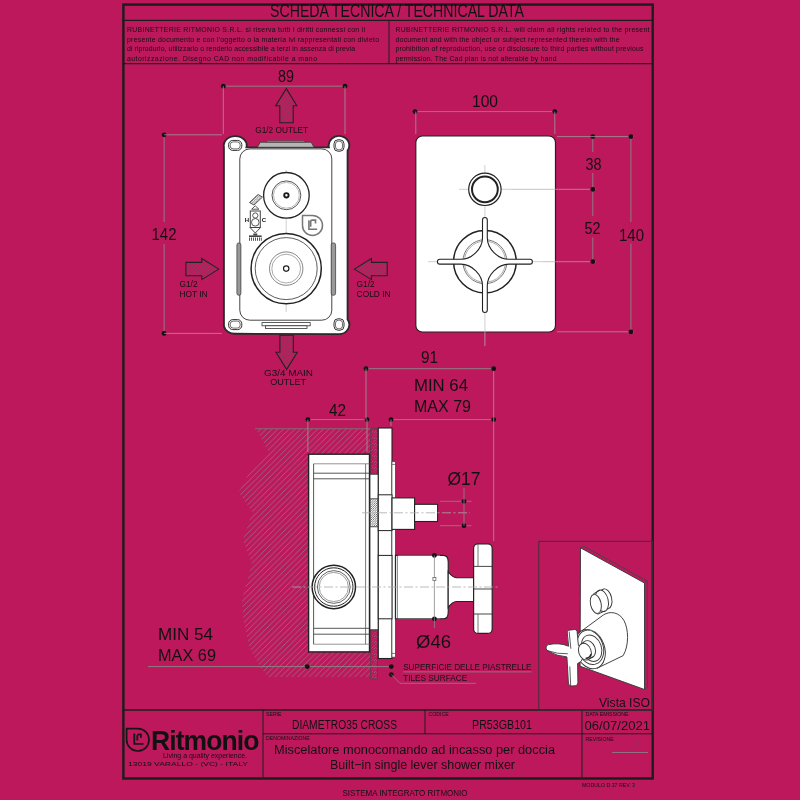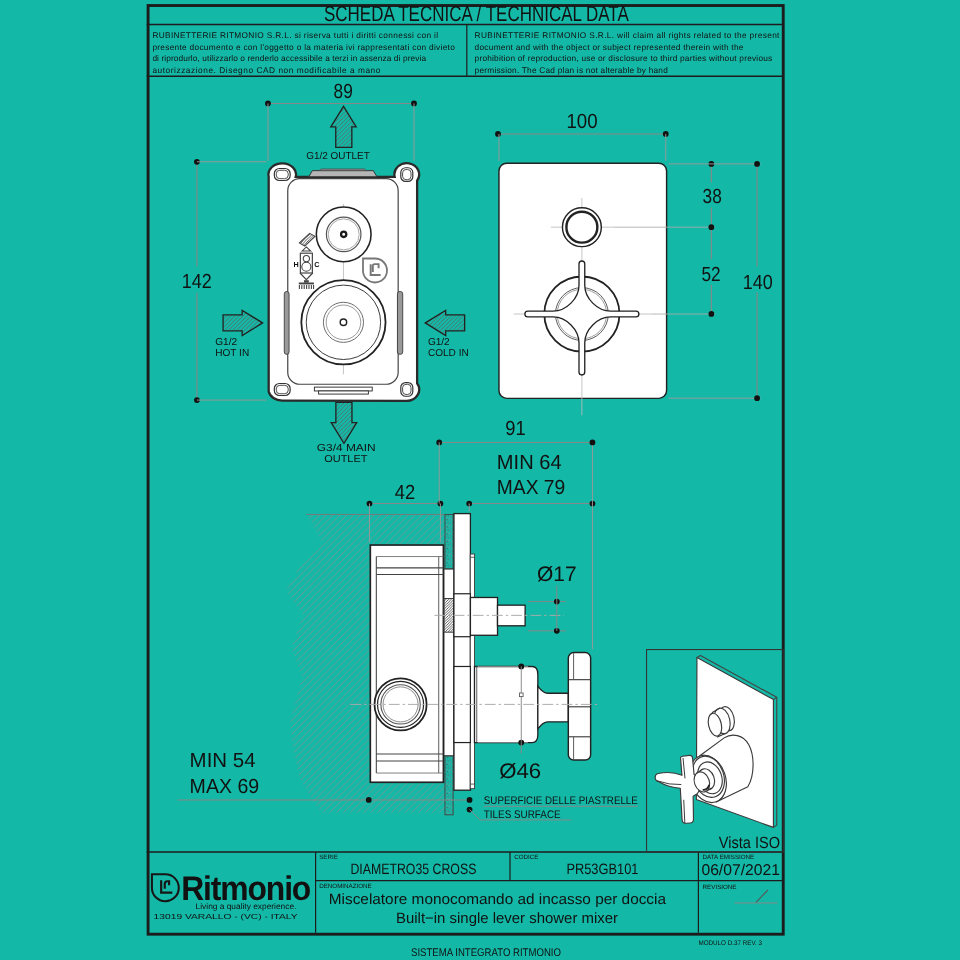--- a/index.html
+++ b/index.html
@@ -1,16 +1,16 @@
 <!DOCTYPE html>
 <html><head>
 <meta charset="utf-8">
 <style>
   html,body{margin:0;padding:0;background:#ffffff;}
-  #page{width:800px;height:800px;position:relative;background:#14b8a6;overflow:hidden;}
+  #page{width:800px;height:800px;position:relative;background:#be185d;overflow:hidden;}
   svg{position:absolute;top:0;left:0;}
   text{font-family:"Liberation Sans",sans-serif;fill:#111;}
 </style>
 </head>
 <body>
 <div id="page">
 <svg width="800" height="800" viewBox="0 0 800 800">
 <defs>
   <pattern id="hA" width="3.4" height="3.4" patternUnits="userSpaceOnUse">
     <path d="M-1,1 L1,-1 M0,3.4 L3.4,0 M2.4,4.4 L4.4,2.4" stroke="#5e5e5e" stroke-width="0.62" fill="none"></path>

